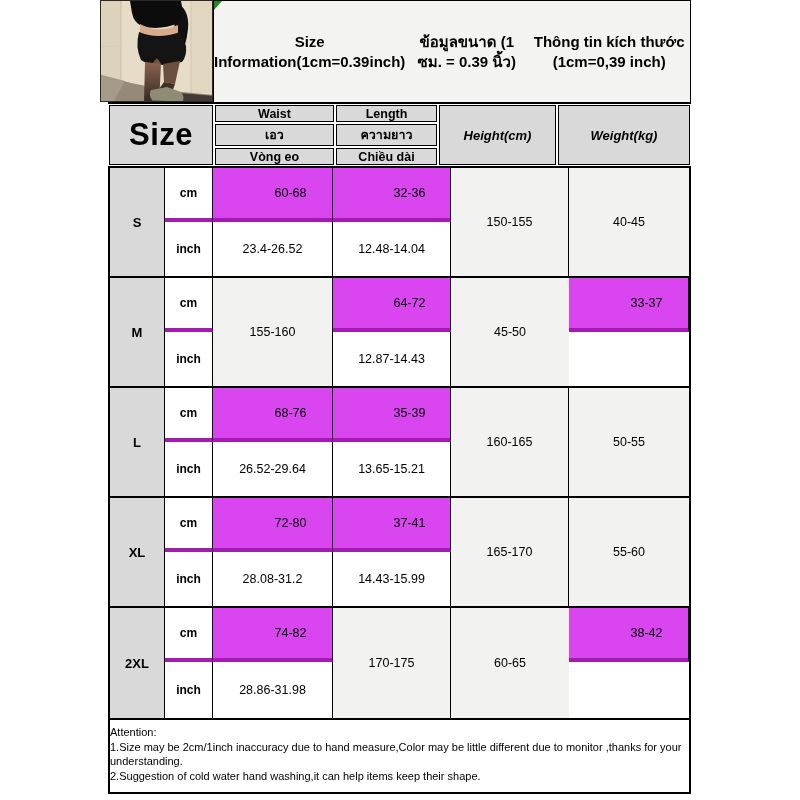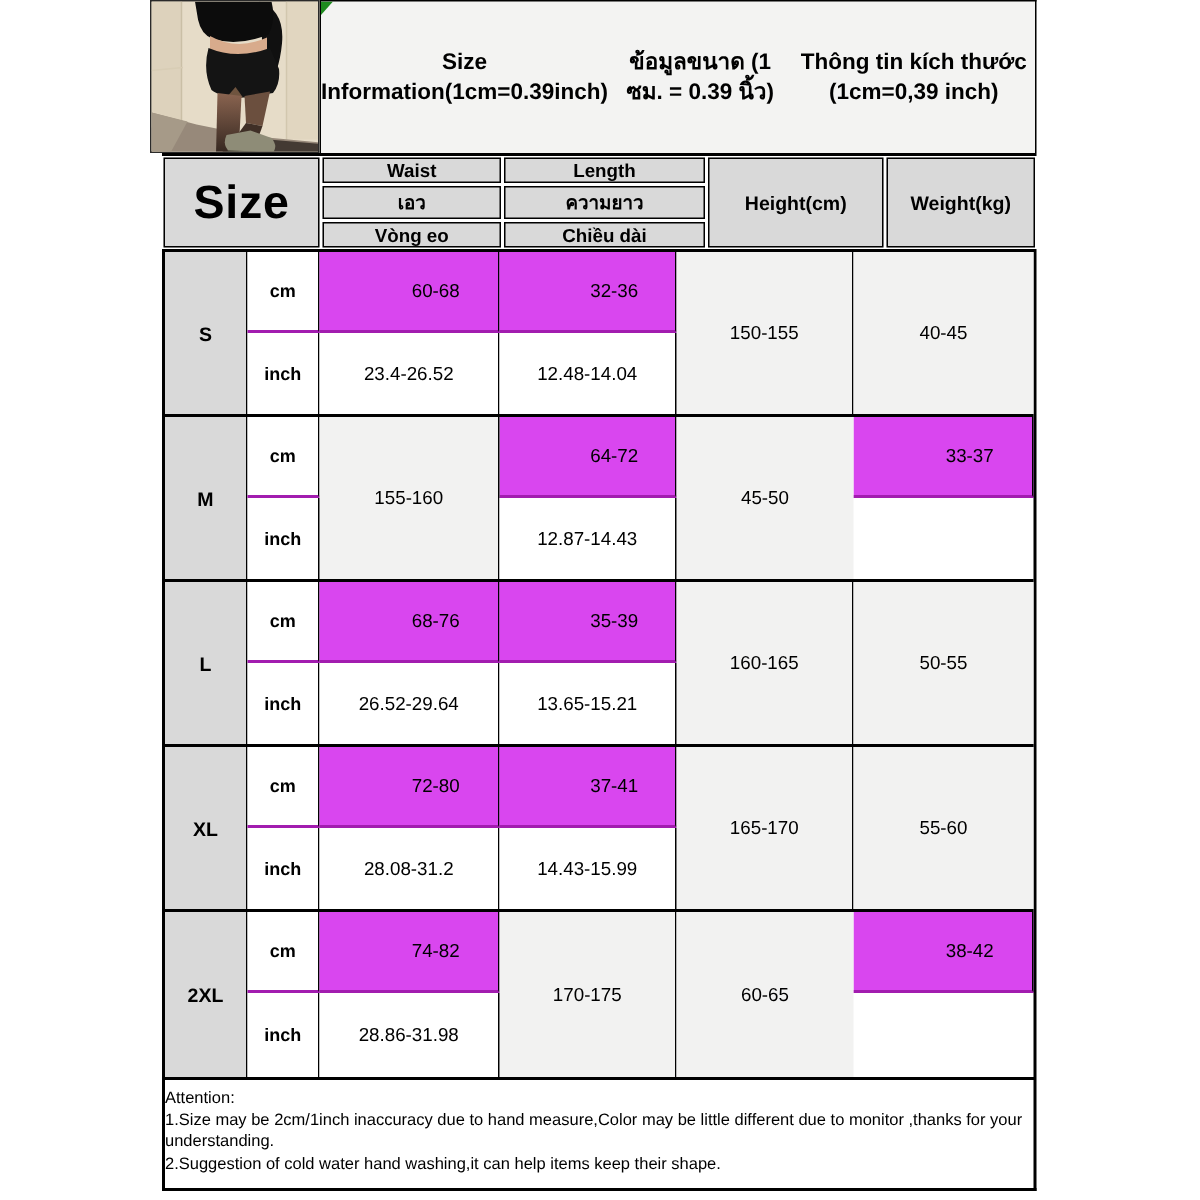--- a/index.html
+++ b/index.html
@@ -36,45 +36,45 @@
     position: relative; height: 62px; background: #fff;
     display: flex; gap: 2px; padding: 1px 1px;
   }
   .hbox {
     background: #d9d9d9; border: 1px solid #000;
     display: flex; align-items: center; justify-content: center;
     font-weight: 700; font-size: 13px;
   }
   .size-box { width: 104px; font-size: 31px; letter-spacing: 0.5px; }
   .col-stack { display: flex; flex-direction: column; gap: 2px; }
-  .w-waist { width: 119px; align-items: center; } .w-length { width: 134px; }
+  .w-waist { width: 119px; align-items: center; } .w-length { width: 101px; }
   .w-height { width: 117px; } .w-weight { flex: 1; }
   .col-stack .hbox { flex: 1; width: 100%; font-size: 12.5px; }
-  .full-h { height: 100%; }
+  .full-h { height: 100%; font-style: italic; }
 
   
   .body-wrap { border: 2px solid #000; border-top-width: 2px; }
   .size-block {
     display: grid;
     grid-template-columns: 55px 48px 120px 118px 118px 1fr;
     grid-template-rows: 54px 1fr;
     height: 110px;
     border-bottom: 2px solid #000;
   }
   .size-block:last-child { border-bottom: none; }
   .cell {
     display: flex; align-items: center; justify-content: center;
     font-size: 12.5px; border-right: 1px solid #000; background: #fff;
   }
   .cell.last { border-right: none; }
   .size-cell { grid-row: 1 / 3; grid-column: 1; background: #d9d9d9; font-weight: 700; font-size: 13px; }
   .unit-cell { font-weight: 700; font-size: 12px; background: #fff; }
   .val-cm { background: #d946ef; padding-left: 36px; }
   .val-inch { background: #ffffff; }
-  .row-top { border-bottom: 2px solid #a21caf; }
+  .row-top { border-bottom: 4px solid #a21caf; }
   .merged { grid-row: 1 / 3; background: #f2f2f1; }
 
   
   .attention-box {
     height: 74px;
     border: 2px solid #000; border-top: none;
     background: #fff;
     display: flex; flex-direction: column; justify-content: flex-start; align-items: flex-start;
     padding-top: 5px;
     font-size: 11px; line-height: 14.5px; text-align: center;

